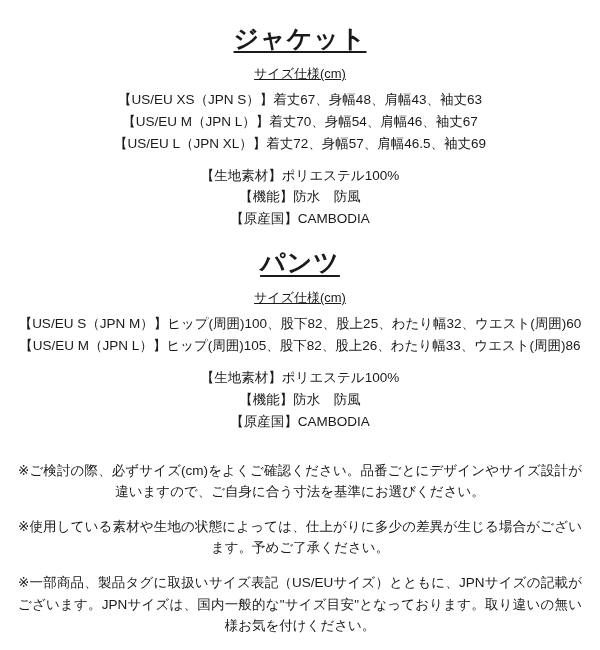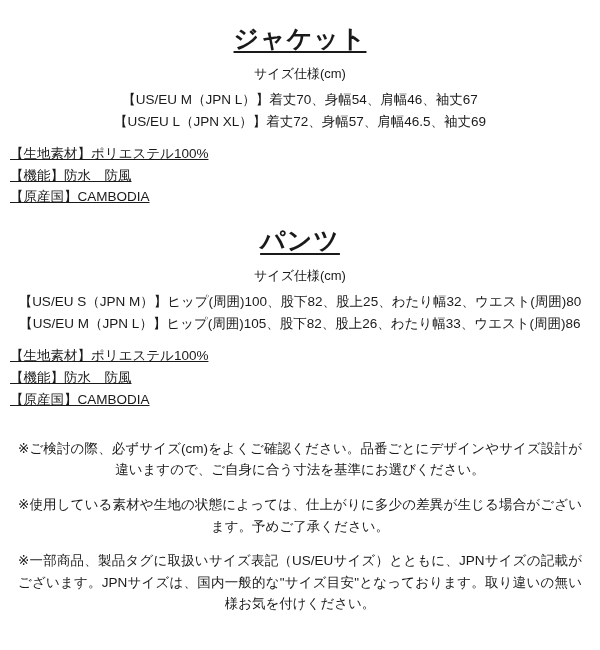--- a/index.html
+++ b/index.html
@@ -28,40 +28,40 @@
     font-weight: bold;
     letter-spacing: 1px;
     text-decoration: underline;
     text-underline-offset: 4px;
     margin: 0 0 10px 0;
   }
   .subtitle {
     text-align: center;
     font-size: 13px;
     margin: 0 0 6px 0;
+    text-decoration: underline;
   }
   .spec-list {
     margin: 0;
     padding: 0;
     list-style: none;
   }
   .spec-row {
     text-align: center;
     font-size: 13.5px;
     line-height: 1.62;
     white-space: nowrap;
   }
   .meta-block {
     margin-top: 10px;
   }
   .meta-row {
-    text-align: left;
+    text-align: center;
     font-size: 13.5px;
     line-height: 1.62;
-    text-decoration: underline;
   }
   .section-pants {
     margin-top: 16px;
   }
   .section-pants .section-title {
     margin-bottom: 10px;
   }
   .pants-row {
     font-size: 13.5px;
   }
@@ -79,35 +79,36 @@
 </style>
 </head>
 <body>
 
 <div class="page">
 
   <section class="section-jacket">
     <h1 class="section-title">ジャケット</h1>
     <div class="subtitle">サイズ仕様(cm)</div>
     <ul class="spec-list">
+      <li class="spec-row">【US/EU XS（JPN S）】着丈67、身幅48、肩幅43、袖丈63</li>
       <li class="spec-row">【US/EU M（JPN L）】着丈70、身幅54、肩幅46、袖丈67</li>
       <li class="spec-row">【US/EU L（JPN XL）】着丈72、身幅57、肩幅46.5、袖丈69</li>
     </ul>
     <div class="meta-block">
       <div class="meta-row">【生地素材】ポリエステル100%</div>
       <div class="meta-row">【機能】防水　防風</div>
       <div class="meta-row">【原産国】CAMBODIA</div>
     </div>
   </section>
 
   <section class="section-pants">
     <h1 class="section-title">パンツ</h1>
     <div class="subtitle">サイズ仕様(cm)</div>
     <ul class="spec-list">
-      <li class="spec-row pants-row">【US/EU S（JPN M）】ヒップ(周囲)100、股下82、股上25、わたり幅32、ウエスト(周囲)80</li>
+      <li class="spec-row pants-row">【US/EU S（JPN M）】ヒップ(周囲)100、股下82、股上25、わたり幅32、ウエスト(周囲)60</li>
       <li class="spec-row pants-row">【US/EU M（JPN L）】ヒップ(周囲)105、股下82、股上26、わたり幅33、ウエスト(周囲)86</li>
     </ul>
     <div class="meta-block">
       <div class="meta-row">【生地素材】ポリエステル100%</div>
       <div class="meta-row">【機能】防水　防風</div>
       <div class="meta-row">【原産国】CAMBODIA</div>
     </div>
   </section>
 
   <section class="notes">

